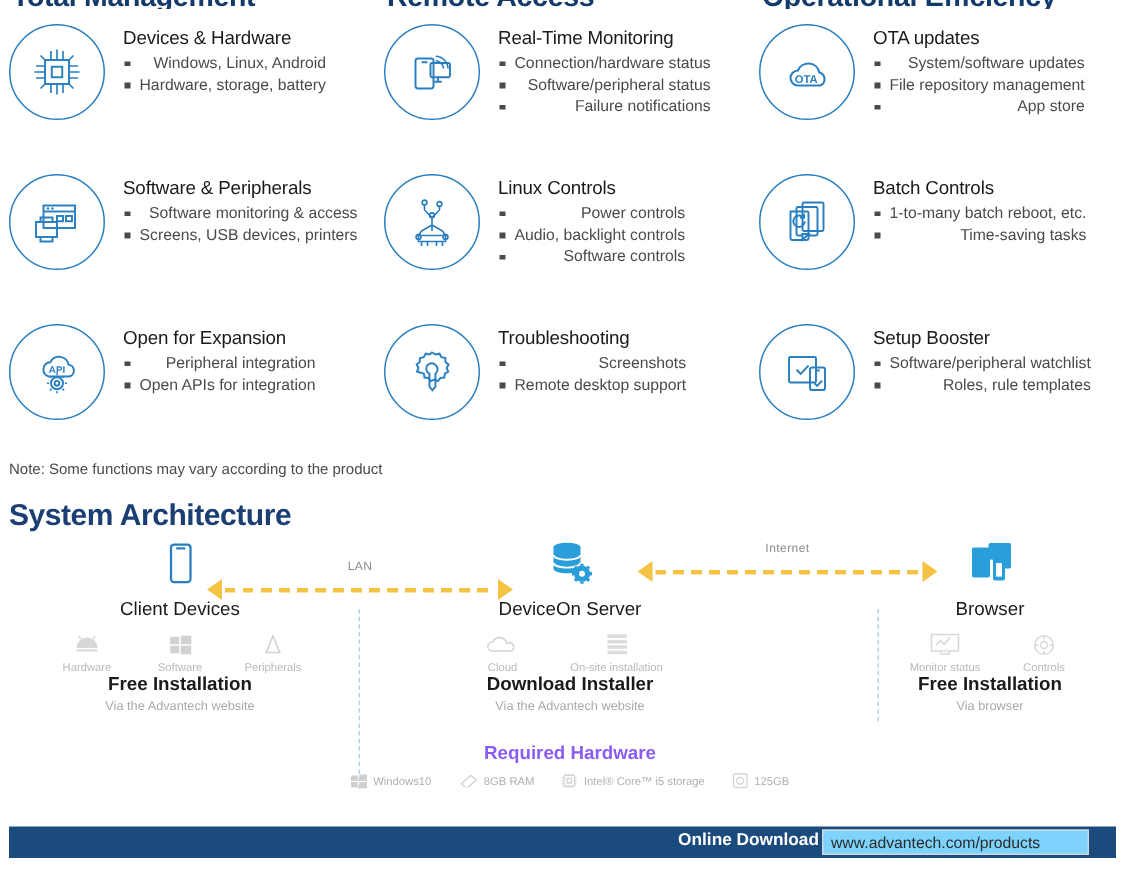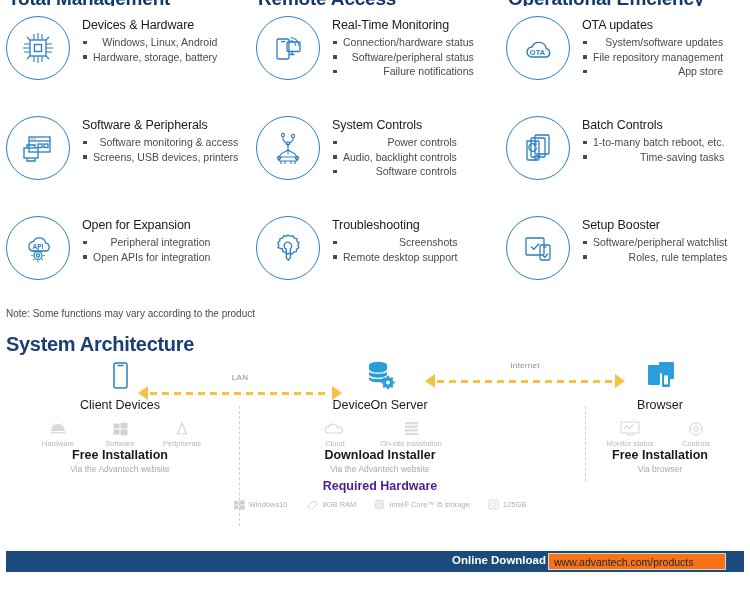--- a/index.html
+++ b/index.html
@@ -84,38 +84,38 @@
     font-size:8px;color:#8c8c8c;letter-spacing:.3px;
   }
   .dashline{
     position:absolute;top:10px;height:3px;
     background:repeating-linear-gradient(to right,#f5c344 0 7px,transparent 7px 12px);
   }
   .arrow{position:absolute;top:4px;width:0;height:0;}
   .arrow.left{border-top:7px solid transparent;border-bottom:7px solid transparent;border-right:10px solid #f5c344;}
   .arrow.right{border-top:7px solid transparent;border-bottom:7px solid transparent;border-left:10px solid #f5c344;}
 
-  .reqhw{font-size:12.5px;font-weight:bold;color:#4c1d95;margin-top:5px;text-align:center;}
+  .reqhw{font-size:12.5px;font-weight:bold;color:#8b5cf6;margin-top:20px;text-align:center;}
   .hwrow{display:flex;justify-content:center;align-items:center;margin-top:6px;}
   .hwitem{display:flex;align-items:center;margin:0 9px;}
   .hwitem .gl{margin-right:4px;display:flex;align-items:center;}
   .hwitem .lb{font-size:7.5px;color:#b0b0b0;white-space:nowrap;}
 
   
   .footer{
     position:absolute;left:6px;top:551px;width:738px;height:21px;
     background:#1b4a7d;
   }
   .footer-label{
     position:absolute;right:198px;top:3px;
     font-size:11.5px;font-weight:bold;color:#ffffff;
   }
   .footer-url{
     position:absolute;right:18px;top:2px;width:178px;height:17px;
-    background:#f97316;border:1px solid #cfd8e0;
+    background:#7dd3fc;border:1px solid #cfd8e0;
     font-size:10.5px;color:#2a2a2a;
     display:flex;align-items:center;padding-left:5px;
     box-sizing:border-box;
   }
 </style>
 </head>
 <body>
 
 <div class="page">
 
@@ -223,21 +223,21 @@
             <circle cx="15" cy="7" r="1.6"></circle>
               <circle cx="25" cy="8" r="1.6"></circle>
             <circle cx="11" cy="30" r="1.6"></circle>
               <circle cx="29" cy="30" r="1.6"></circle>
             <circle cx="20" cy="15.5" r="1.6"></circle>
             <path d="M11 29h18v4H11z"></path>
             <path d="M13 33v3M17 33v3M23 33v3M27 33v3"></path>
           </svg>
         </div>
         <div class="ftext">
-          <div class="ftitle">System Controls</div>
+          <div class="ftitle">Linux Controls</div>
           <ul class="flist">
             <li>Power controls</li>
             <li>Audio, backlight controls</li>
             <li>Software controls</li>
           </ul>
         </div>
       </div>
 
       <div class="feat">
         <div class="circle">

